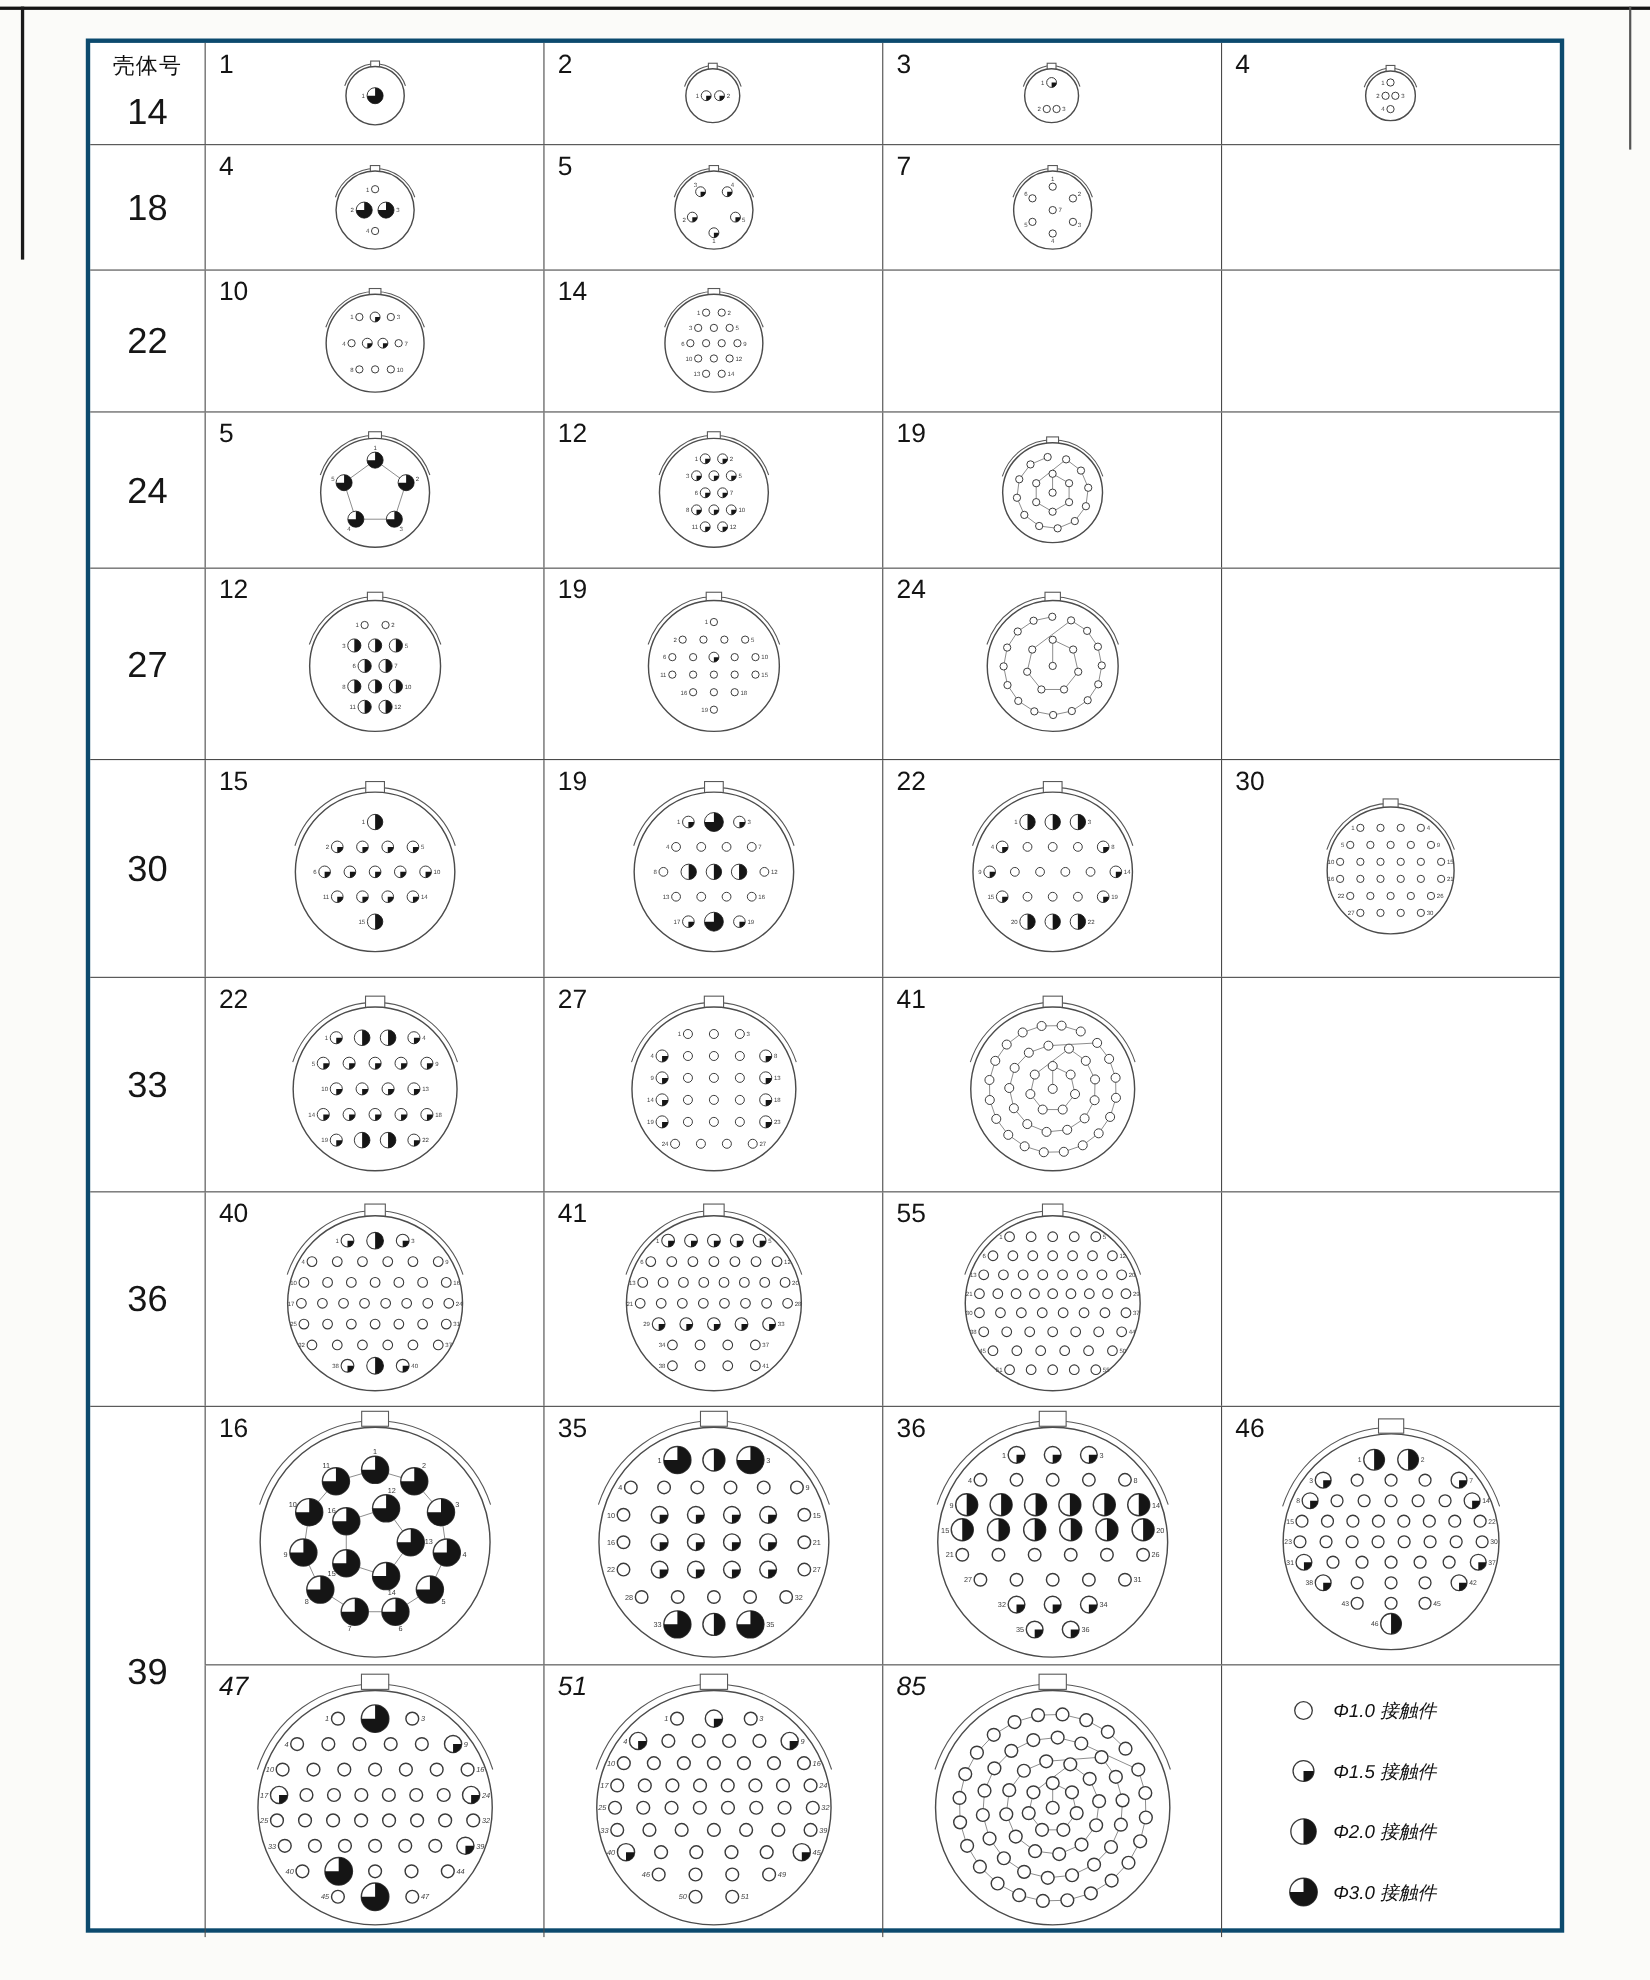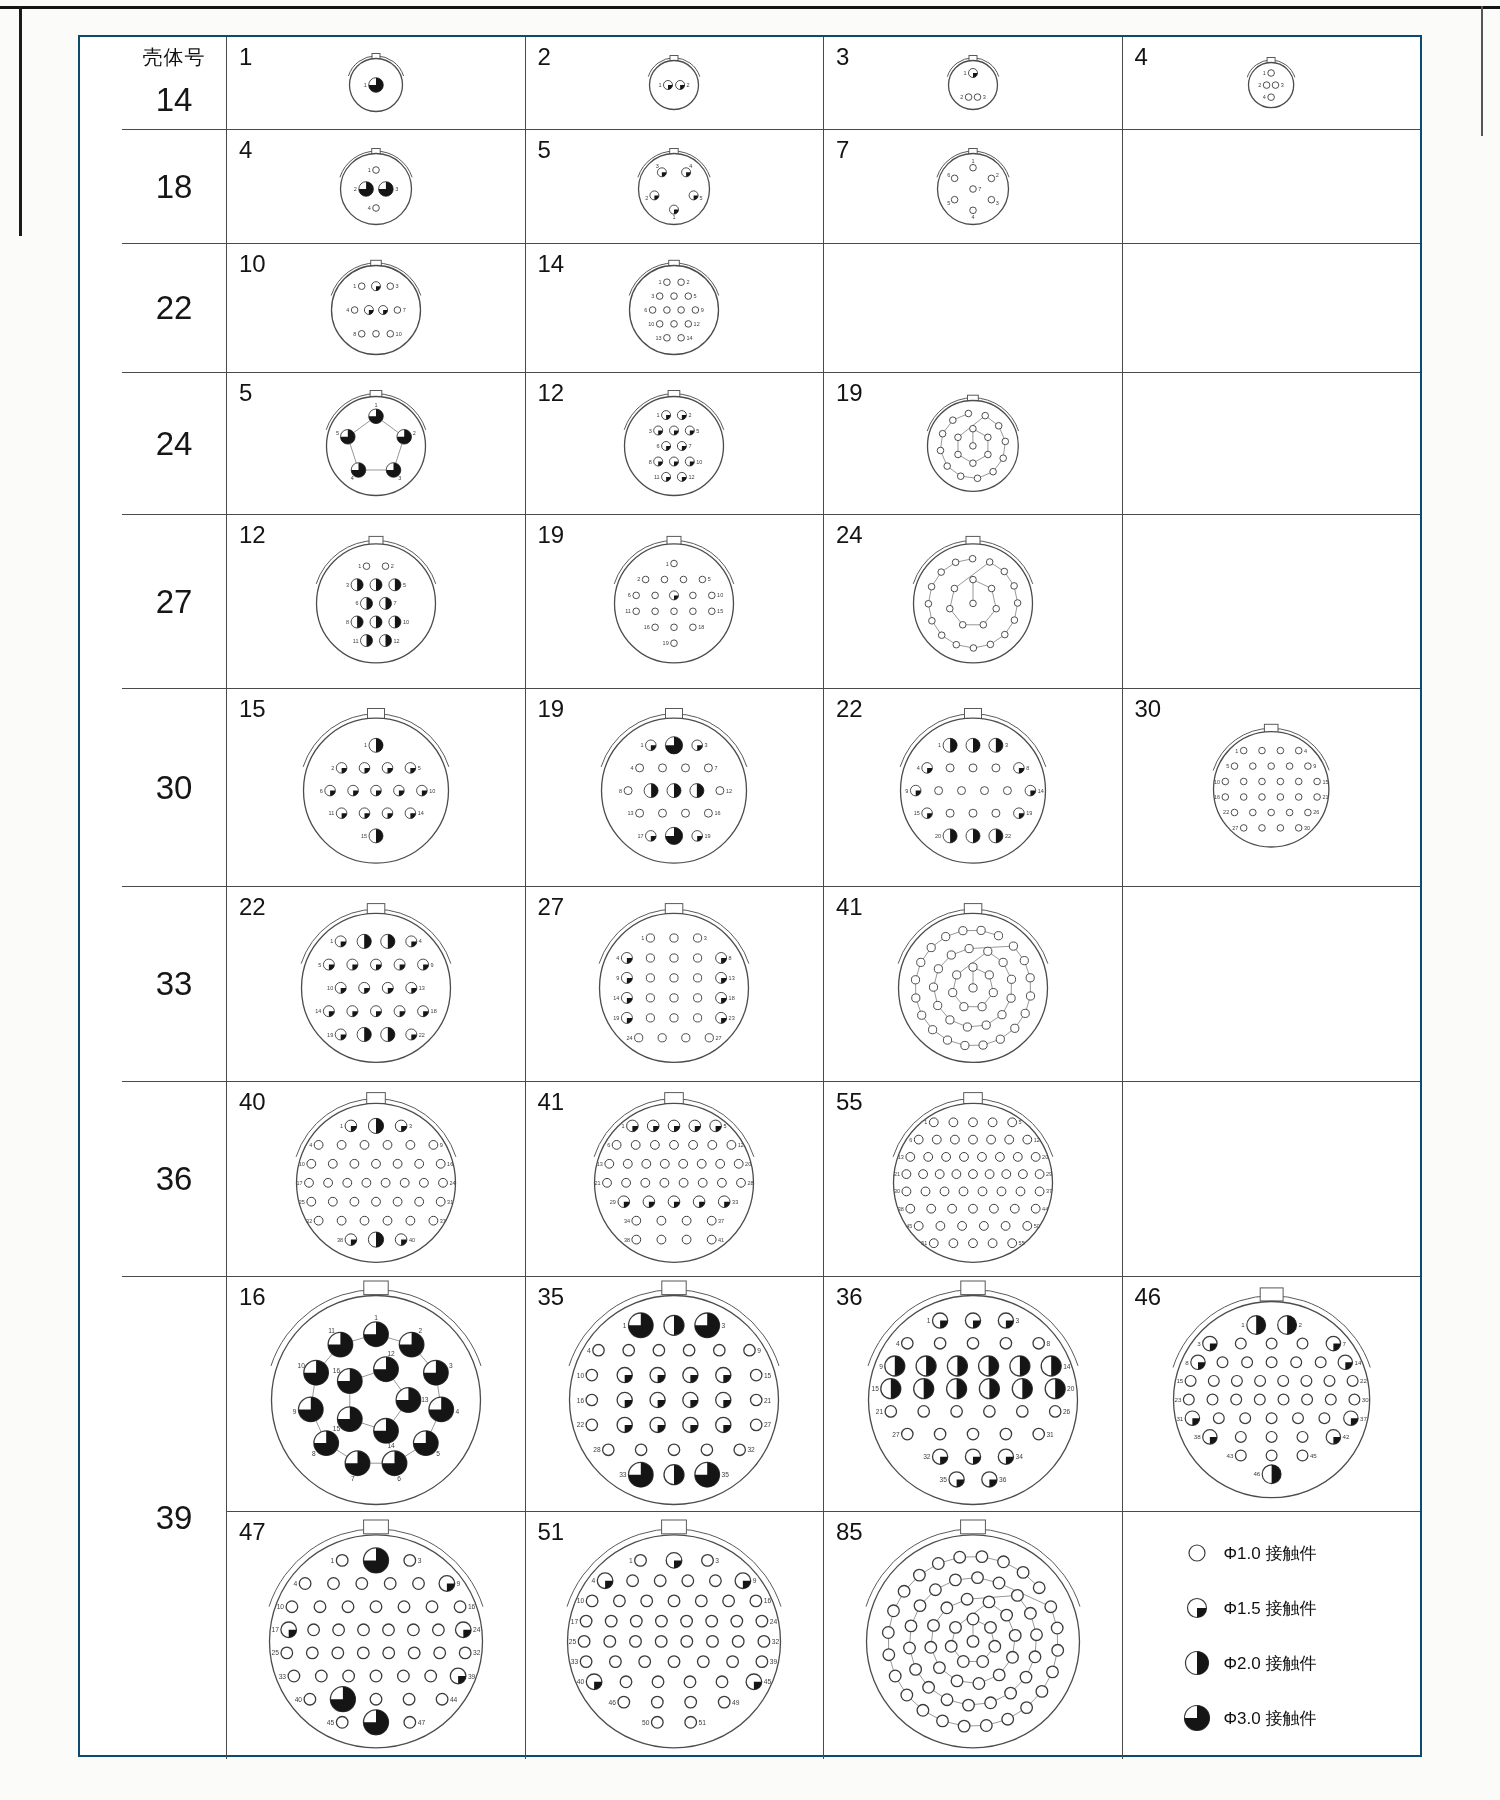--- a/index.html
+++ b/index.html
@@ -9,21 +9,21 @@
     font-family:"Liberation Sans","DejaVu Sans",sans-serif;
     color:#1c1c1c;
   }
   
   .scan-top{position:absolute;left:0;top:6px;width:1500px;height:3px;background:#141414;}
   .scan-left{position:absolute;left:19px;top:6px;width:3px;height:230px;background:#1a1a1a;}
   .scan-right{position:absolute;left:1481px;top:6px;width:2px;height:130px;background:#555;}
 
   #table{
     position:absolute;left:78px;top:35px;width:1344px;height:1722px;
-    background:#fff;border:2px solid #0c4a6e;box-sizing:border-box;padding-left:42px;
+    background:#fff;border:4px solid #0c4a6e;box-sizing:border-box;
   }
   .t-row{display:flex;border-bottom:1px solid #4a4a4a;box-sizing:border-box;}
   .t-row:last-child{border-bottom:none;}
   .t-label{
     width:104px;flex:0 0 104px;display:flex;align-items:center;justify-content:center;
     font-size:33px;color:#161616;box-sizing:border-box;
   }
   .t-label.with-header{flex-direction:column;justify-content:flex-start;}
   .colhdr{font-size:20px;letter-spacing:1px;padding-top:7px;color:#111;white-space:nowrap;}
   .hdr-num{flex:1;display:flex;align-items:center;}
@@ -1341,21 +1341,21 @@
                 <text x="19.3" y="137.6" font-size="6.2" fill="#3d3d3d" text-anchor="end" font-family="Liberation Sans, DejaVu Sans, sans-serif">31</text>
                 <text x="196" y="137.6" font-size="6.2" fill="#3d3d3d" text-anchor="start" font-family="Liberation Sans, DejaVu Sans, sans-serif">37</text>
                 <text x="36.7" y="156.2" font-size="6.2" fill="#3d3d3d" text-anchor="end" font-family="Liberation Sans, DejaVu Sans, sans-serif">38</text>
                 <text x="178.6" y="156.2" font-size="6.2" fill="#3d3d3d" text-anchor="start" font-family="Liberation Sans, DejaVu Sans, sans-serif">42</text>
                 <text x="69.4" y="174.9" font-size="6.2" fill="#3d3d3d" text-anchor="end" font-family="Liberation Sans, DejaVu Sans, sans-serif">43</text>
                 <text x="145.9" y="174.9" font-size="6.2" fill="#3d3d3d" text-anchor="start" font-family="Liberation Sans, DejaVu Sans, sans-serif">45</text>
                 <text x="96.3" y="193.5" font-size="6.2" fill="#3d3d3d" text-anchor="end" font-family="Liberation Sans, DejaVu Sans, sans-serif">46</text>
               </svg></div>
           </div>
         </div>
-        <div class="sub-row" style="height: 247px;">
+        <div class="sub-row" style="height: 247px; font-style: italic;">
           <div class="t-cell">
             <span class="cnt">47</span>
             <div class="face"><svg width="232" height="240.4" viewBox="0 0 232 240.4" xmlns="http://www.w3.org/2000/svg">
                 <path d="M 9 91.6 A 112.5 112.5 0 0 1 223 91.6" fill="none" stroke="#595959" stroke-width="1"></path>
                 <rect x="103.6" y="5" width="24.8" height="13.8" fill="#fff" stroke="#595959" stroke-width="1"></rect>
                 <circle cx="116" cy="126.4" r="106.5" fill="#fff" stroke="#4c4c4c" stroke-width="1.3"></circle>
                 <circle cx="82.2" cy="45.4" r="5.8" fill="#fff" stroke="#3b3b3b" stroke-width="1.3"></circle>
                 <circle cx="116" cy="45.4" r="12.5" fill="#fff" stroke="#3b3b3b" stroke-width="1.3"></circle>
                 <path d="M 116 45.4 L 116 32.9 A 12.5 12.5 0 1 1 103.5 45.4 Z" fill="#151515"></path>
                 <circle cx="149.8" cy="45.4" r="5.8" fill="#fff" stroke="#3b3b3b" stroke-width="1.3"></circle>

